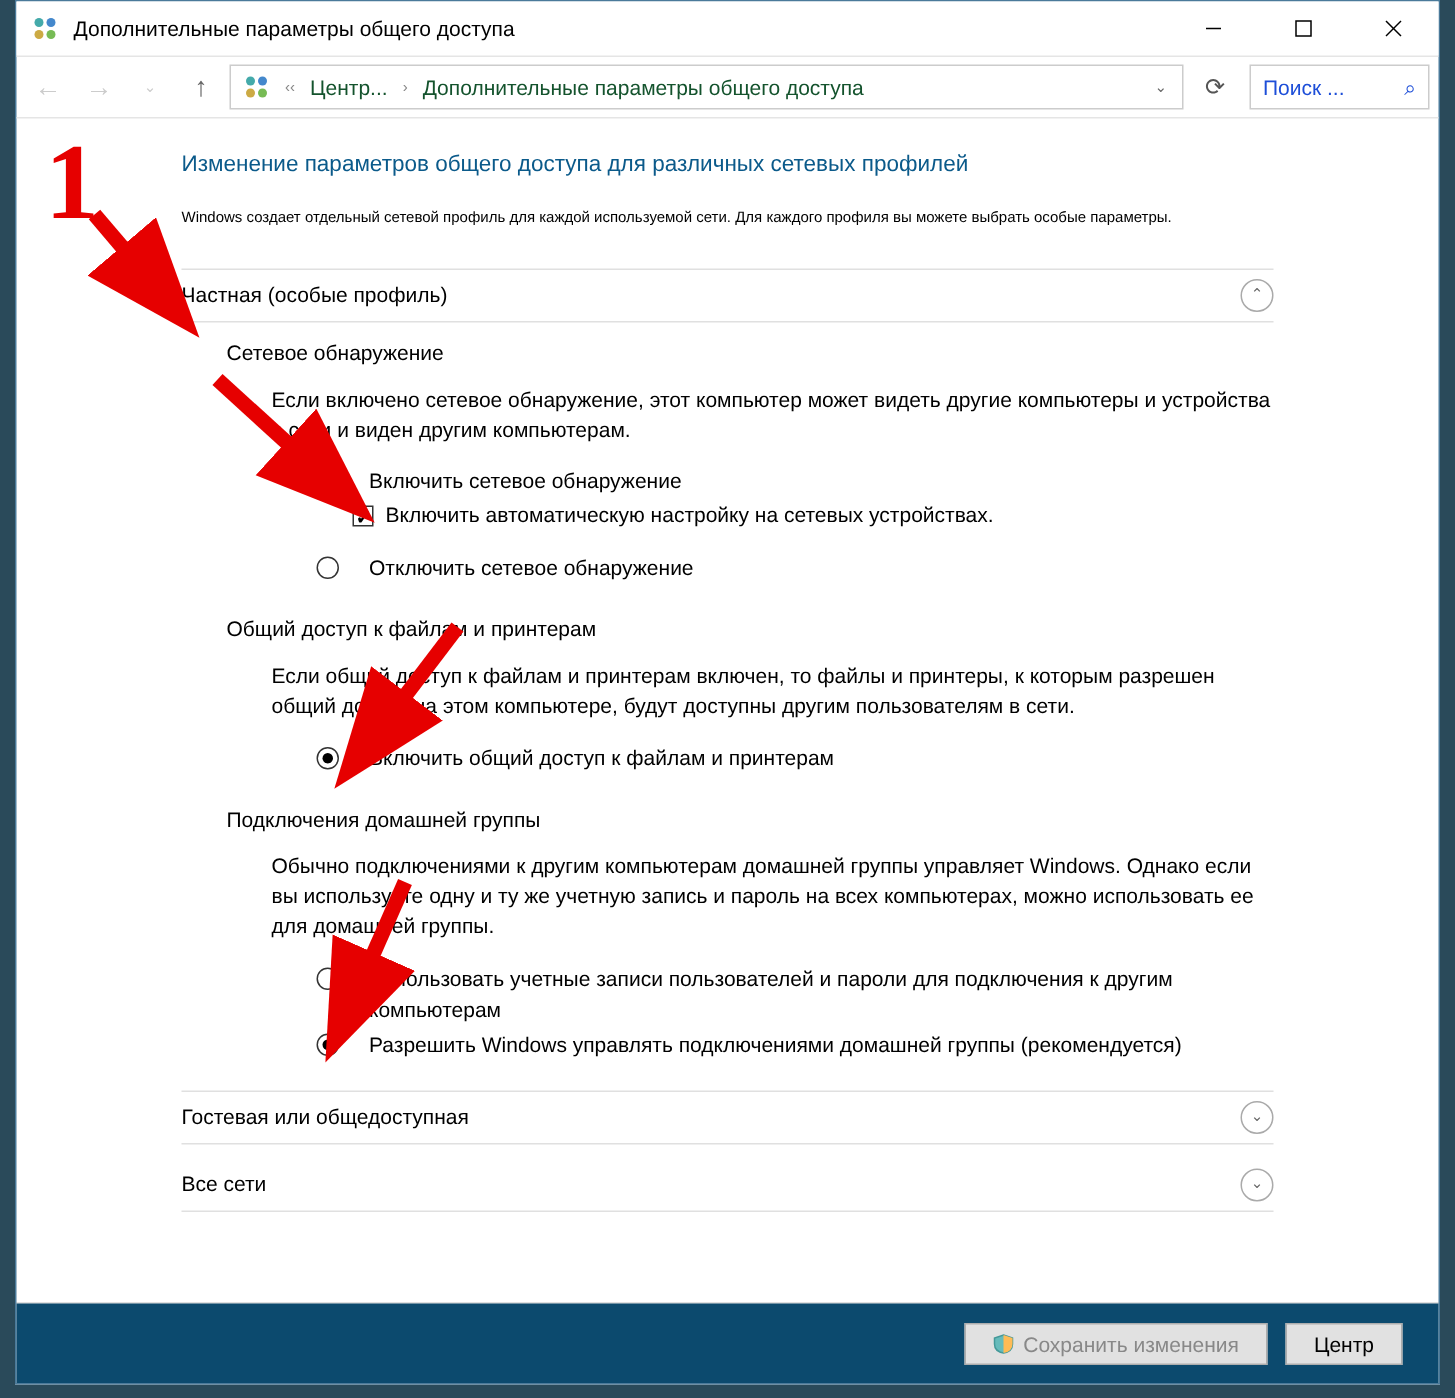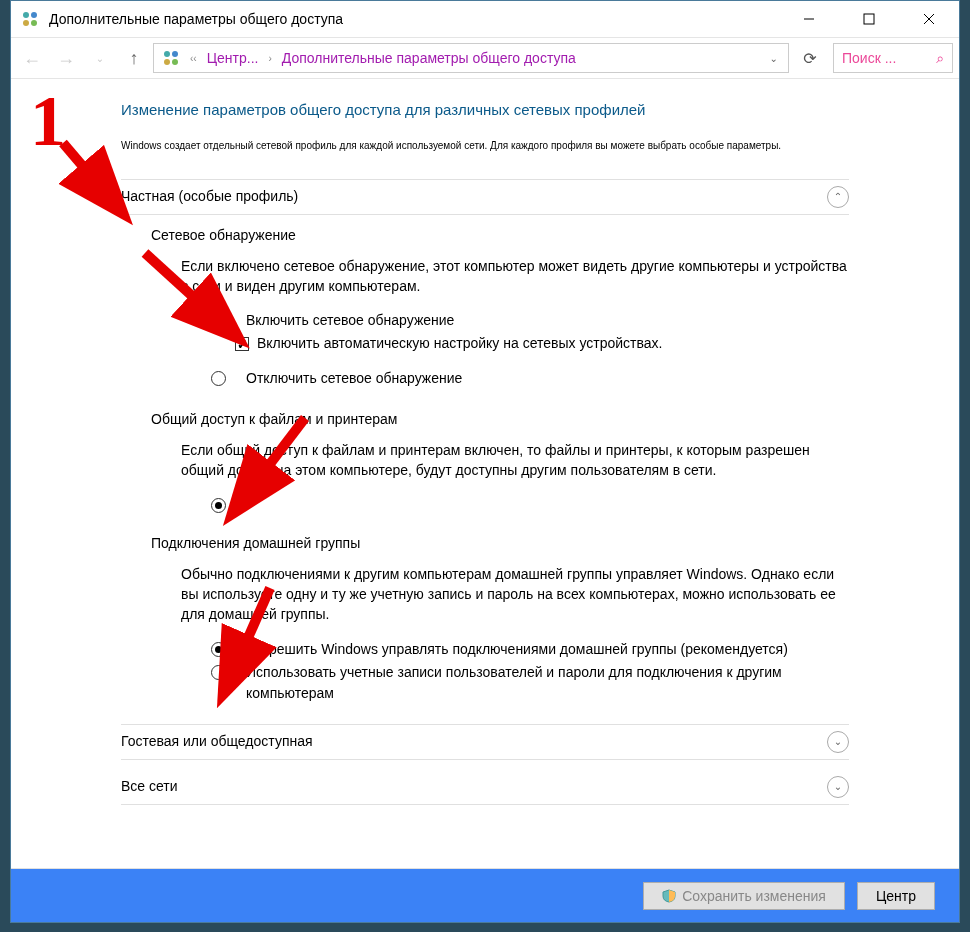--- a/index.html
+++ b/index.html
@@ -9,42 +9,42 @@
   .titlebar-icon { width: 18px; height: 18px; margin-right: 10px; }
   .title-text { font-size: 14px; color: #000; flex: 1; }
   .win-controls { display: flex; height: 100%; }
   .win-btn { width: 60px; height: 100%; display: flex; align-items: center; justify-content: center; font-size: 14px; color: #000; }
   .navbar { height: 42px; display: flex; align-items: center; border-top: 1px solid #e5e5e5; border-bottom: 1px solid #e5e5e5; padding: 0 6px; gap: 4px; }
   .nav-btn { width: 30px; height: 30px; display: flex; align-items: center; justify-content: center; color: #666; font-size: 18px; }
   .nav-btn.disabled { color: #ccc; }
   .crumb-container { flex: 1; border: 1px solid #ccc; height: 30px; display: flex; align-items: center; padding: 0 4px; gap: 2px; }
   .crumb-icon { width: 18px; height: 18px; margin: 0 4px; }
   .crumb-sep { color: #888; font-size: 10px; padding: 0 4px; }
-  .crumb-item { padding: 0 4px; font-size: 14px; color: #a21caf; }
+  .crumb-item { padding: 0 4px; font-size: 14px; color: #14532d; }
   .crumb-drop { color: #666; font-size: 10px; margin-left: auto; padding: 0 6px; }
   .refresh-btn { width: 30px; height: 30px; display: flex; align-items: center; justify-content: center; color: #555; font-size: 16px; margin-left: 2px; }
-  .search-box { width: 120px; height: 30px; border: 1px solid #ccc; display: flex; align-items: center; padding: 0 8px; color: #ec4899; margin-left: 4px; }
+  .search-box { width: 120px; height: 30px; border: 1px solid #ccc; display: flex; align-items: center; padding: 0 8px; color: #1d4ed8; margin-left: 4px; }
   .search-icon { margin-left: auto; font-size: 14px; }
   .content { flex: 1; padding: 20px 110px 10px 110px; overflow-y: auto; color: #000; line-height: 1.5; }
   h1 { color: #0b5a8a; font-weight: normal; font-size: 15px; margin-bottom: 16px; }
   .intro { margin-bottom: 26px; font-size: 10px; color: #000; }
   .section-header { display: flex; align-items: center; border-top: 1px solid #e0e0e0; border-bottom: 1px solid #e0e0e0; padding: 6px 0; margin-bottom: 10px; }
   .section-header .label { flex: 1; font-size: 14px; }
   .chevron-circle { width: 22px; height: 22px; border: 1px solid #aaa; border-radius: 50%; display: flex; align-items: center; justify-content: center; font-size: 10px; color: #666; }
   .subsection { padding-left: 30px; margin-bottom: 20px; }
   .subsection-title { margin-bottom: 10px; }
   .subsection-desc { padding-left: 30px; margin-bottom: 14px; line-height: 1.45; }
   .radio-group { padding-left: 60px; }
   .radio-row { display: flex; align-items: flex-start; gap: 20px; margin-bottom: 2px; }
   .radio { width: 15px; height: 15px; border: 1px solid #333; border-radius: 50%; flex-shrink: 0; margin-top: 3px; position: relative; }
   .radio.checked::after { content: ''; position: absolute; width: 7px; height: 7px; background: #000; border-radius: 50%; top: 3px; left: 3px; }
   .checkbox-row { display: flex; align-items: center; gap: 8px; padding-left: 24px; margin-top: 2px; margin-bottom: 14px; }
   .checkbox { width: 14px; height: 14px; border: 1px solid #333; flex-shrink: 0; position: relative; }
   .checkbox.checked::after { content: '✓'; position: absolute; top: -3px; left: 1px; font-size: 13px; color: #000; font-weight: bold; }
-  .footer { height: 54px; border-top: 1px solid #e0e0e0; background: #3b82f6; display: flex; align-items: center; justify-content: flex-end; padding: 0 24px; gap: 12px; }
+  .footer { height: 54px; border-top: 1px solid #e0e0e0; background: #0c4a6e; display: flex; align-items: center; justify-content: flex-end; padding: 0 24px; gap: 12px; }
   .btn { border: 1px solid #adadad; background: #e1e1e1; padding: 5px 18px; font-size: 14px; display: flex; align-items: center; gap: 6px; }
   .btn.disabled { color: #888; }
   .shield-icon { width: 14px; height: 14px; }
   .collapsed-section { margin-top: 4px; }
   
   .big-one { position: absolute; left: 30px; top: 80px; color: #e60000; font-family: Georgia, serif; font-size: 72px; font-weight: bold; z-index: 10; }
   .arrow { position: absolute; z-index: 9; }
   .arrow svg { overflow: visible; }
 </style>
 </head>
@@ -132,35 +132,36 @@
         </div>
       </div>
     </div>
 
     <div class="subsection">
       <div class="subsection-title">Общий доступ к файлам и принтерам</div>
       <div class="subsection-desc">Если общий доступ к файлам и принтерам включен, то файлы и принтеры, к которым разрешен общий доступ на этом компьютере, будут доступны другим пользователям в сети.</div>
       <div class="radio-group">
         <div class="radio-row">
           <span class="radio checked"></span>
+          <span>Включить общий доступ к файлам и принтерам</span>
         </div>
       </div>
     </div>
 
     <div class="subsection">
       <div class="subsection-title">Подключения домашней группы</div>
       <div class="subsection-desc">Обычно подключениями к другим компьютерам домашней группы управляет Windows. Однако если вы используете одну и ту же учетную запись и пароль на всех компьютерах, можно использовать ее для домашней группы.</div>
       <div class="radio-group">
         <div class="radio-row">
+          <span class="radio"></span>
+          <span>Использовать учетные записи пользователей и пароли для подключения к другим компьютерам</span>
+        </div>
+        <div class="radio-row">
           <span class="radio checked"></span>
           <span>Разрешить Windows управлять подключениями домашней группы (рекомендуется)</span>
-        </div>
-        <div class="radio-row">
-          <span class="radio"></span>
-          <span>Использовать учетные записи пользователей и пароли для подключения к другим компьютерам</span>
         </div>
       </div>
     </div>
 
     <div class="section-header collapsed-section">
       <span class="label">Гостевая или общедоступная</span>
       <span class="chevron-circle">⌄</span>
     </div>
     <div class="section-header collapsed-section" style="border-top:none">
       <span class="label">Все сети</span>

